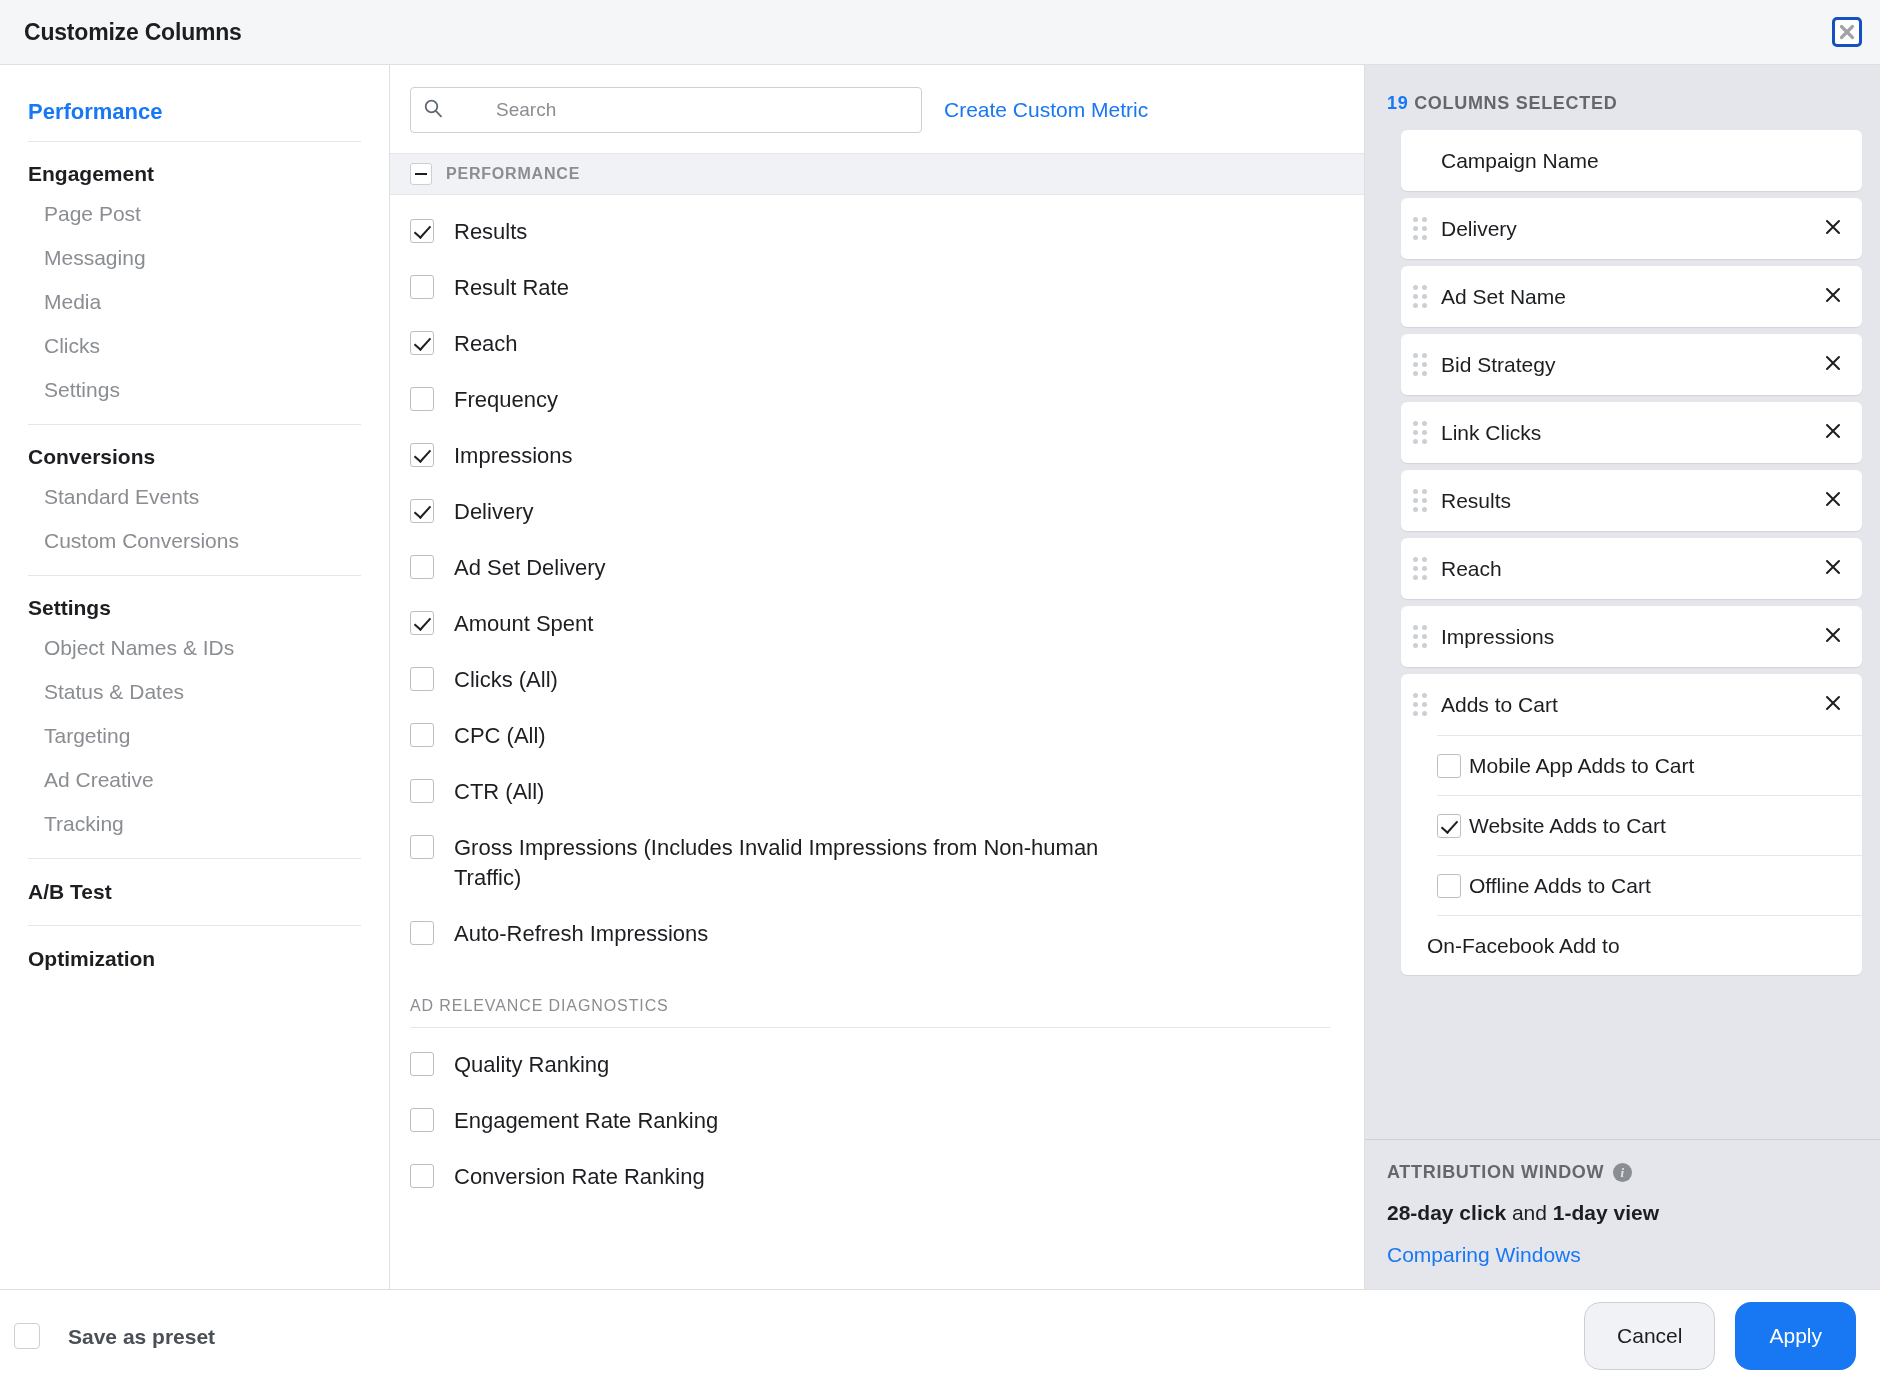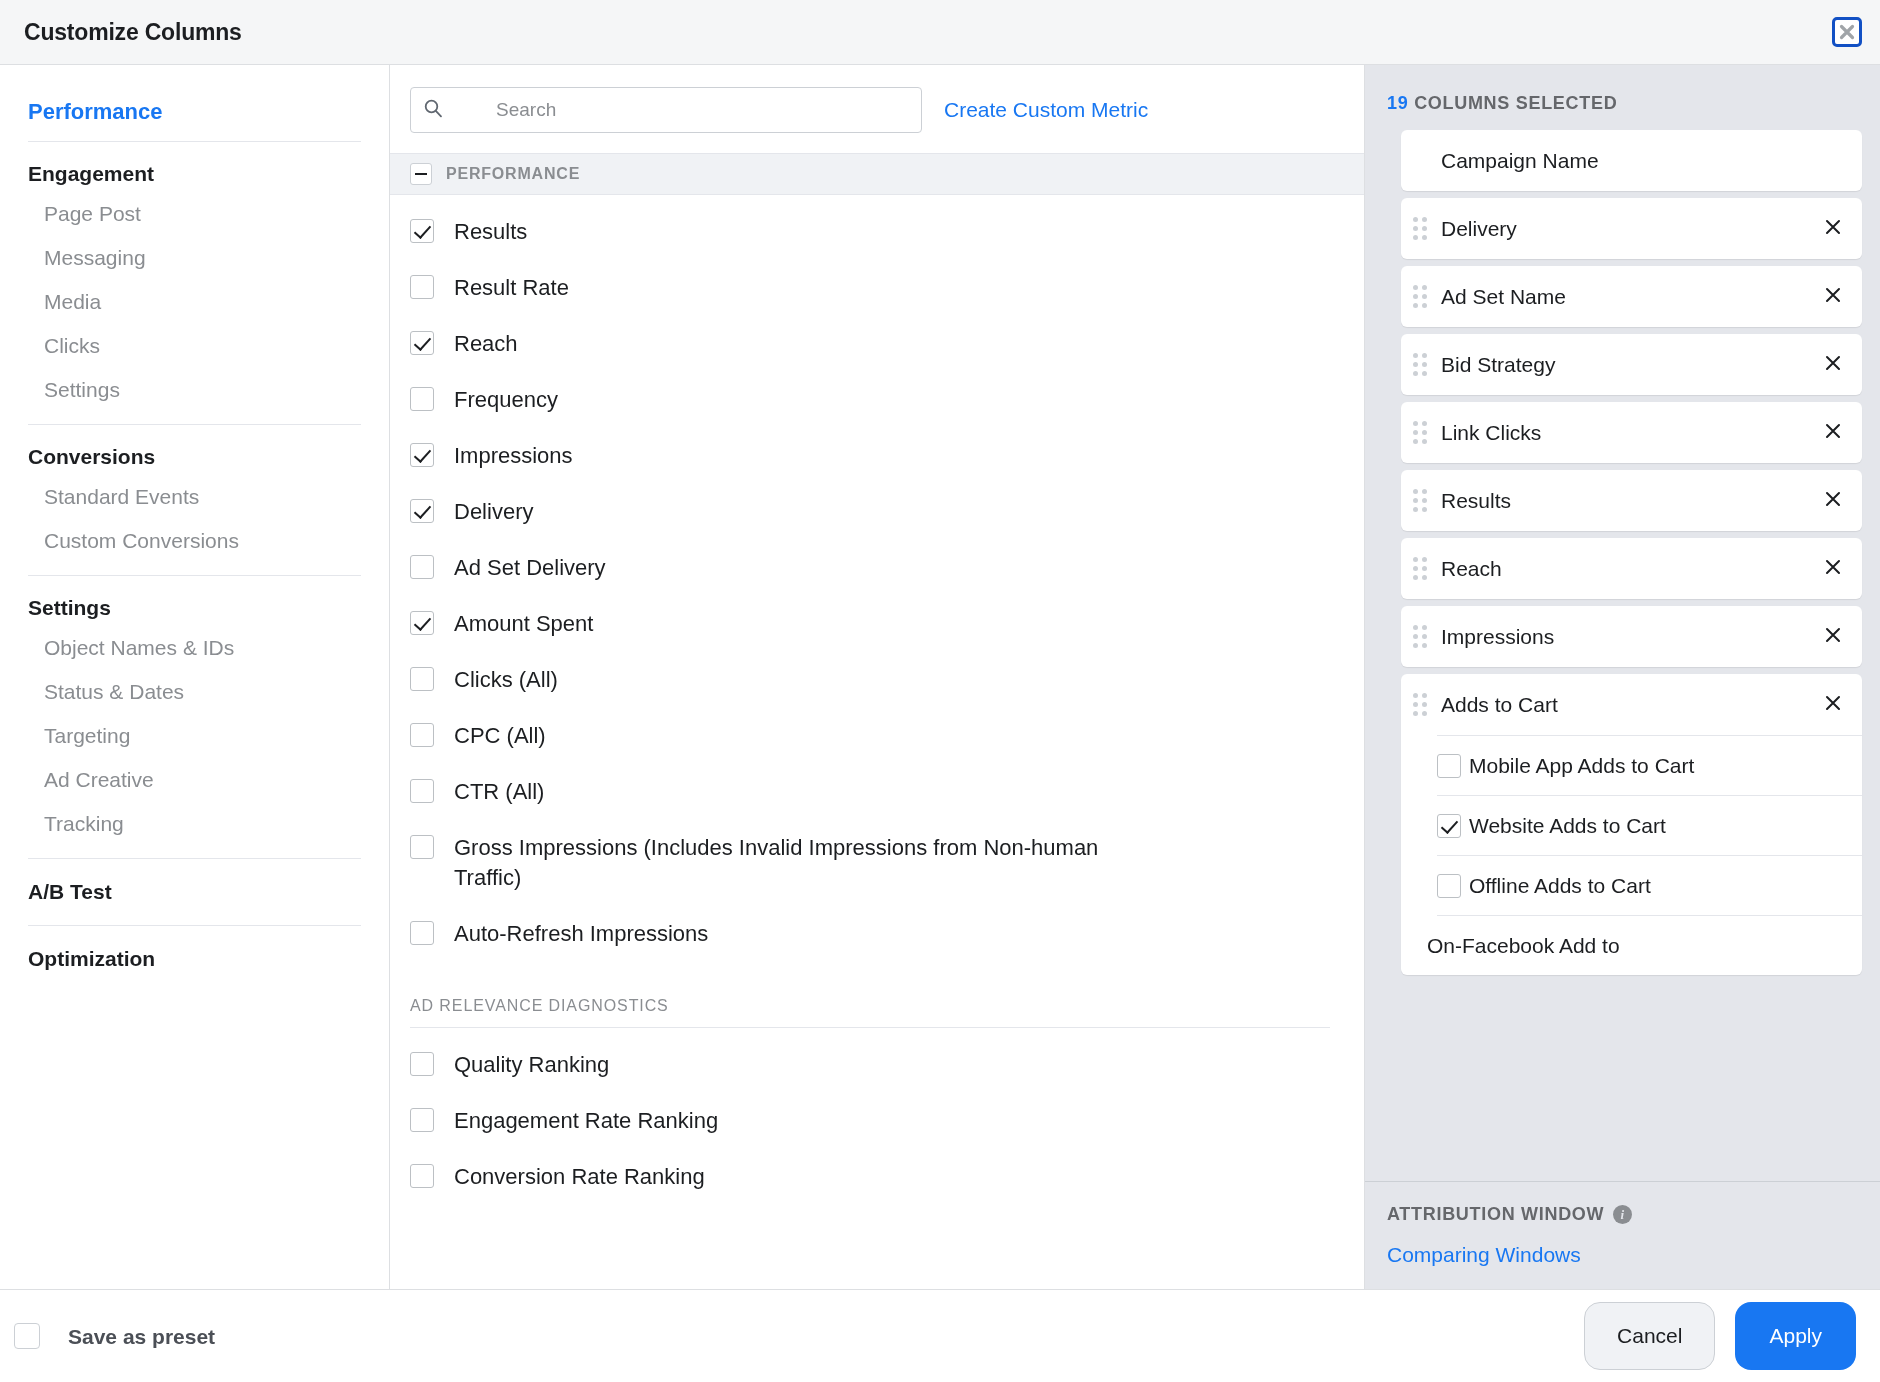--- a/index.html
+++ b/index.html
@@ -702,20 +702,23 @@
           </div>
         </div>
 
       </div>
 
       <div class="attribution">
         <div class="attr-title">
           <span>ATTRIBUTION WINDOW</span>
           <span class="info-dot">i</span>
         </div>
+        <div class="attr-value">
+          <b>28-day click</b><span> and </span><b>1-day view</b>
+        </div>
         <div class="attr-link">Comparing Windows</div>
       </div>
     </div>
   </div>
 
   <div class="dlg-footer">
     <div class="preset-wrap">
       <div class="preset-cb"></div>
       <div class="preset-label">Save as preset</div>
     </div>

